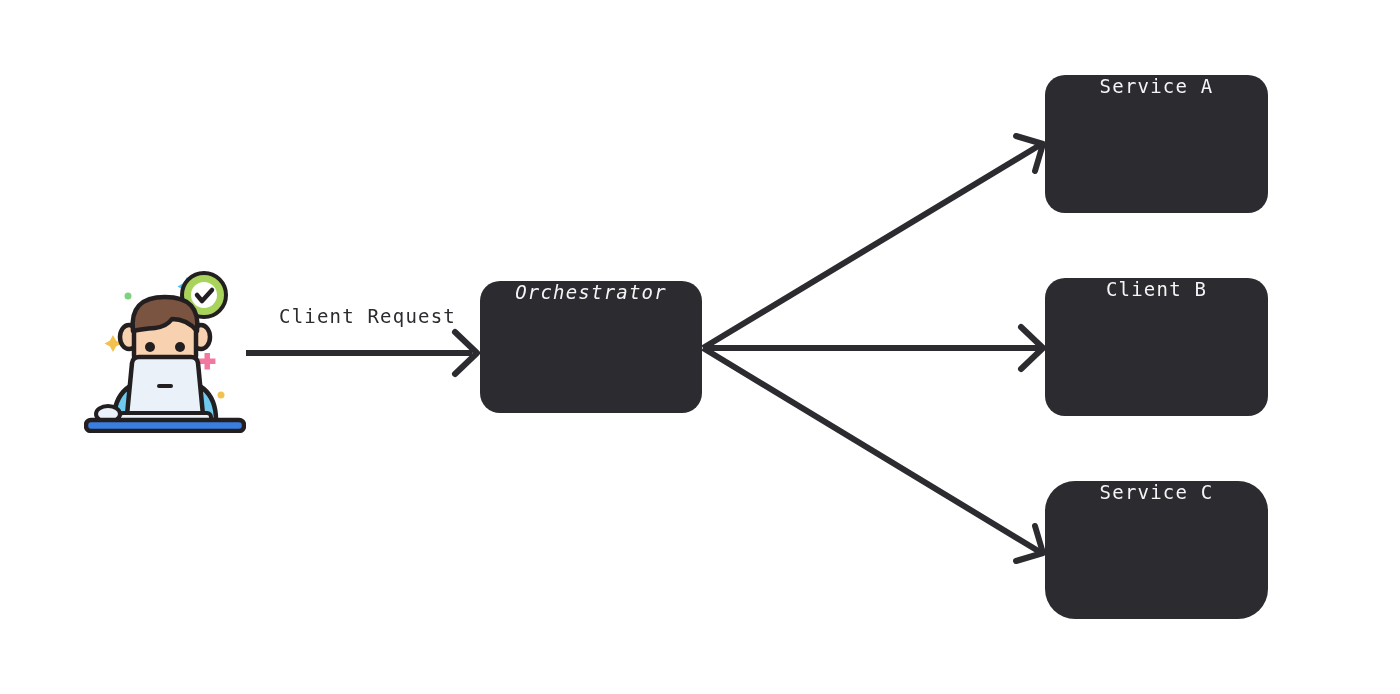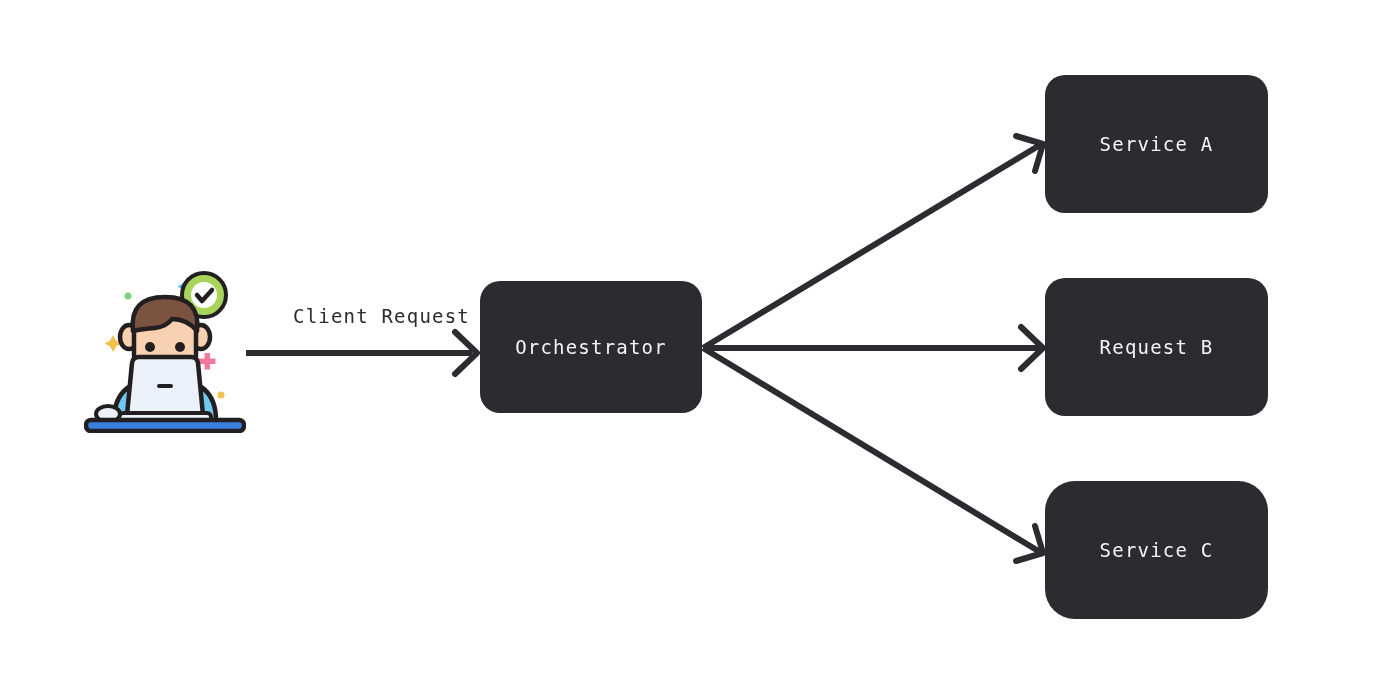--- a/index.html
+++ b/index.html
@@ -13,33 +13,32 @@
     height: 694px;
     background: #ffffff;
     overflow: hidden;
     font-family: "DejaVu Sans Mono", "Liberation Mono", monospace;
   }
   .node-box {
     position: absolute;
     background: #2b2b30;
     border-radius: 20px;
     display: flex;
-    align-items: center;
     justify-content: center;
     box-sizing: border-box;
   }
   .node-label {
     color: #f5f5f5;
     font-family: "DejaVu Sans Mono", "Liberation Mono", monospace;
     font-size: 19px;
     letter-spacing: 1.2px;
     font-weight: 400;
     white-space: nowrap;
   }
-  #orchestrator-box { left: 480px; top: 281px; width: 222px; height: 132px; }
+  #orchestrator-box { left: 480px; top: 281px; width: 222px; height: 132px; font-style: italic; }
   #service-a-box { left: 1045px; top: 75px; width: 223px; height: 138px; }
   #service-b-box { left: 1045px; top: 278px; width: 223px; height: 138px; }
   #service-c-box { left: 1045px; top: 481px; width: 223px; height: 138px; border-radius: 30px; }
 
   #edges-svg {
     position: absolute;
     left: 0; top: 0;
     width: 1400px;
     height: 694px;
     pointer-events: none;
@@ -58,21 +57,21 @@
     stroke-linejoin: round;
   }
   .edge-label {
     position: absolute;
     color: #2b2b30;
     font-family: "DejaVu Sans Mono", "Liberation Mono", monospace;
     font-size: 19px;
     letter-spacing: 1.2px;
     white-space: nowrap;
   }
-  #client-request-label { left: 279px; top: 305px; margin-left: 14px; }
+  #client-request-label { left: 279px; top: 305px; }
 
   #client-figure {
     position: absolute;
     left: 84px;
     top: 255px;
     width: 162px;
     height: 178px;
   }
 </style>
 </head>
@@ -155,20 +154,20 @@
 
   <div id="orchestrator-box" class="node-box">
     <span class="node-label">Orchestrator</span>
   </div>
 
   <div id="service-a-box" class="node-box">
     <span class="node-label">Service A</span>
   </div>
 
   <div id="service-b-box" class="node-box">
-    <span class="node-label">Request B</span>
+    <span class="node-label">Client B</span>
   </div>
 
   <div id="service-c-box" class="node-box">
     <span class="node-label">Service C</span>
   </div>
 
 </div>
 
 </body></html>

